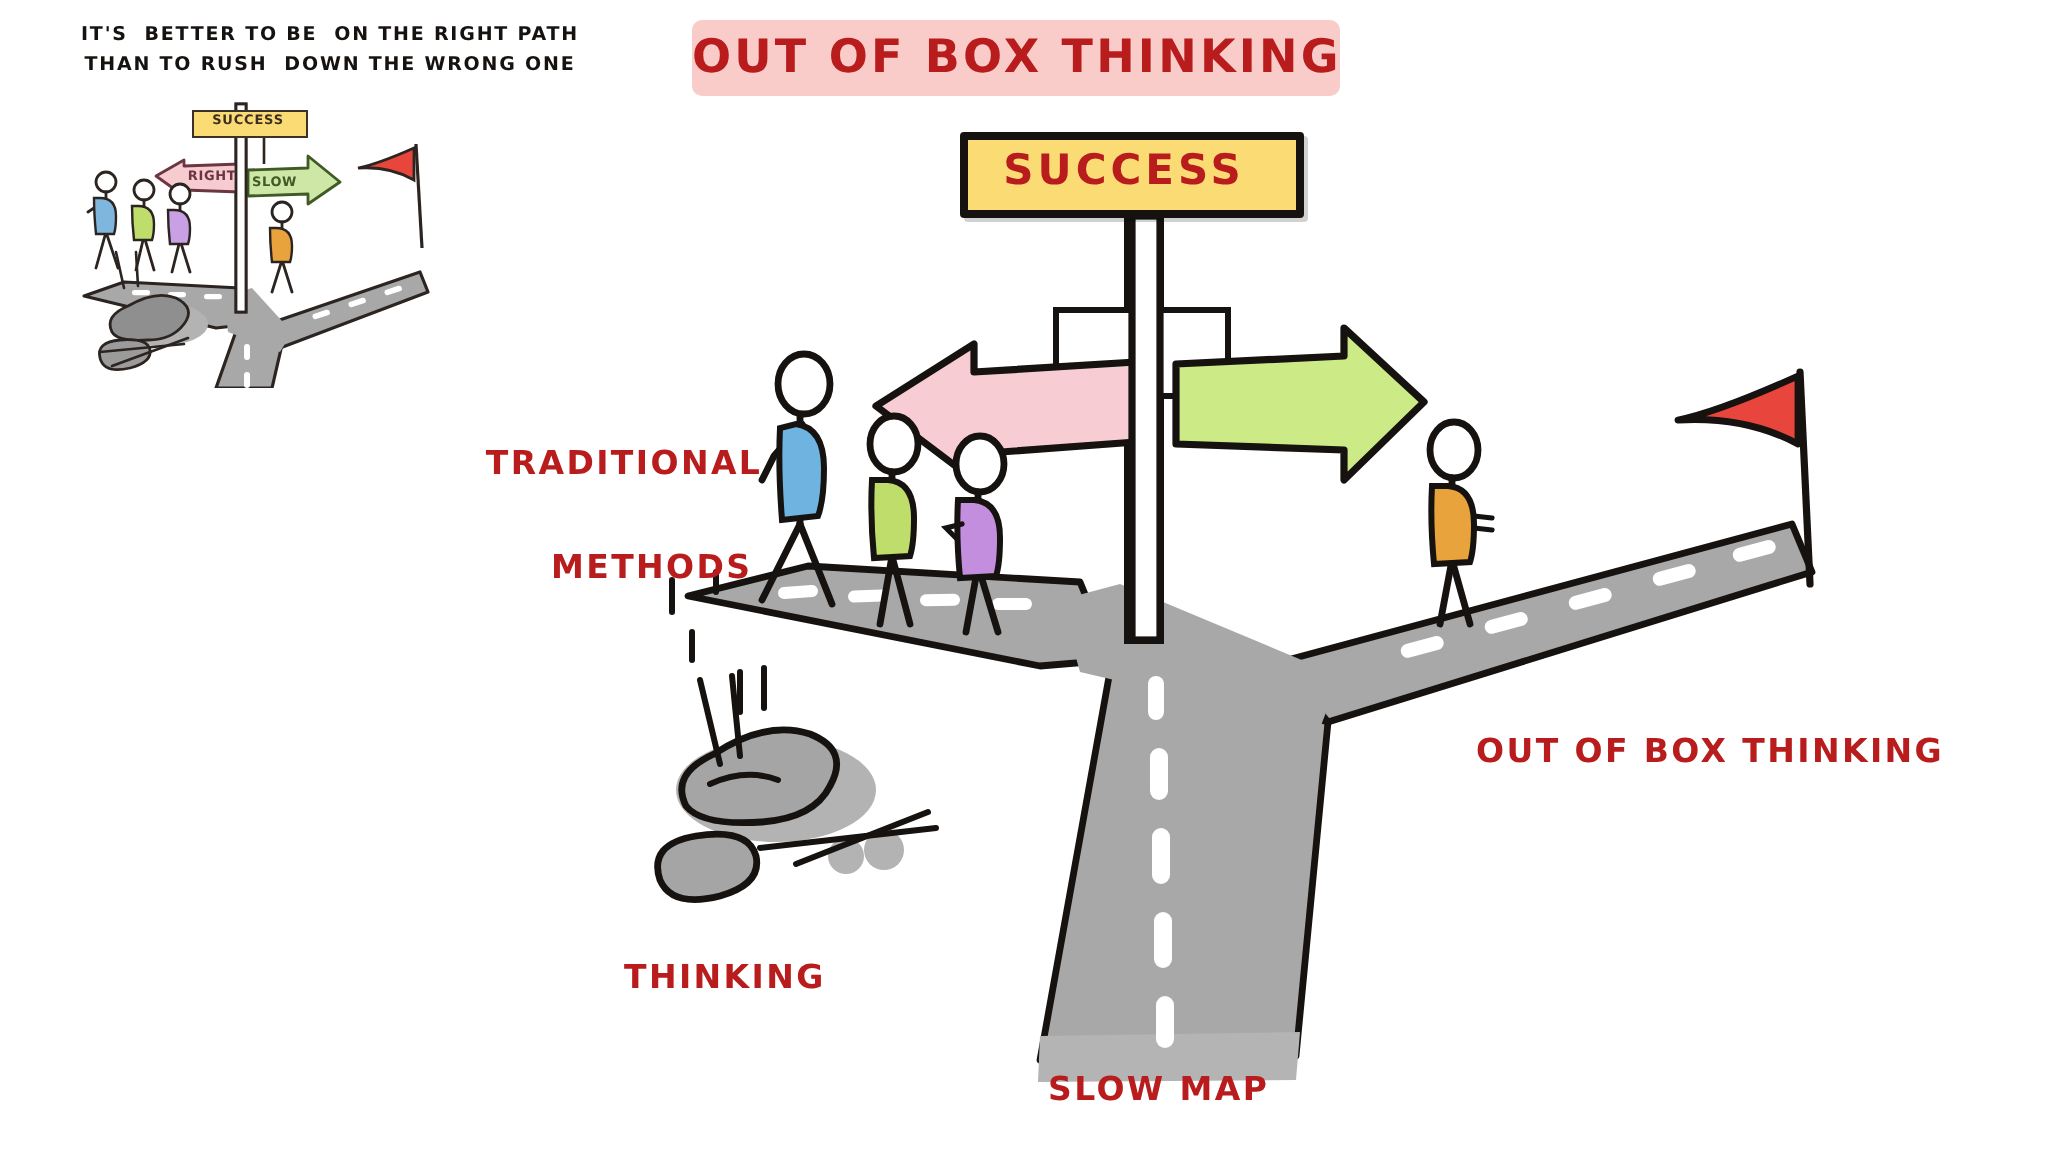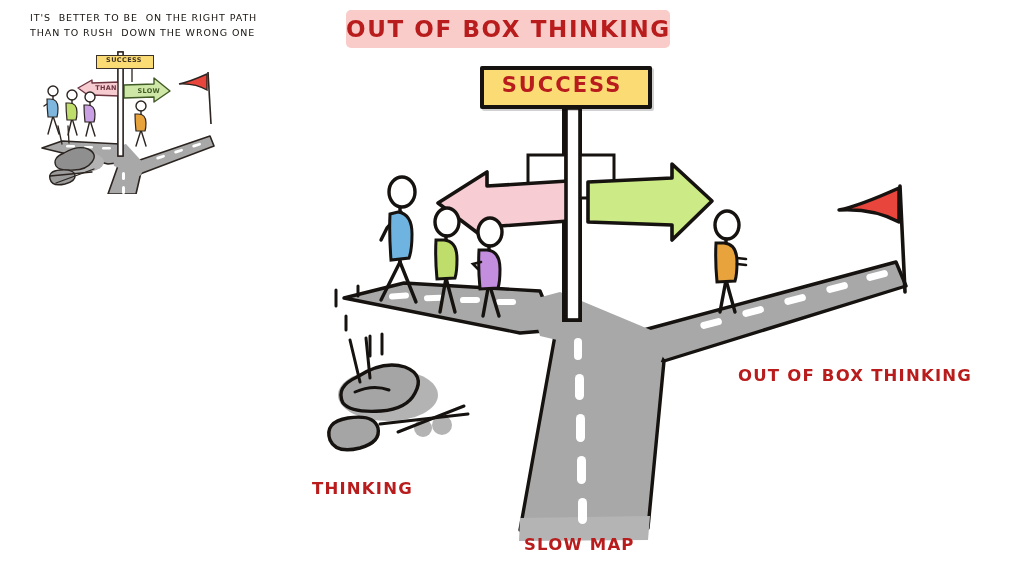--- a/index.html
+++ b/index.html
@@ -6,21 +6,21 @@
   body{width:1024px;height:576px;position:relative;overflow:hidden;
        font-family:"DejaVu Sans",sans-serif;}
   #stage{position:absolute;left:0;top:0;width:1024px;height:576px;}
   .abs{position:absolute;}
 
   
   .hand{font-family:"DejaVu Sans",sans-serif;font-weight:700;
         letter-spacing:1.2px;color:#b91c1c;white-space:pre;}
 
   #caption{left:30px;top:10px;width:270px;font-size:9.5px;line-height:15px;
-           letter-spacing:.9px;font-weight:400;color:#16120f;}
+           letter-spacing:.9px;font-weight:700;color:#16120f;text-align:center;}
 
   #title-band{left:346px;top:10px;width:324px;height:38px;
               background:#f9ccc9;border-radius:5px;}
   #title-text{left:346px;top:16px;width:324px;text-align:center;
               font-size:23px;letter-spacing:1.6px;}
 
   #success-sign{left:480px;top:66px;width:164px;height:35px;
                 background:#fbdc74;border:4px solid #151210;border-radius:2px;
                 box-shadow:2px 2px 0 rgba(0,0,0,.18);}
   #success-text{left:480px;top:73px;width:164px;text-align:center;
@@ -33,21 +33,21 @@
   #lbl-routemap{left:524px;top:535px;font-size:16.5px;}
 
   
   .mini{font-family:"DejaVu Sans",sans-serif;font-weight:700;color:#2b2420;}
   #mini-success{left:96px;top:55px;width:56px;height:12px;background:#fbdc74;
                 border:1.3px solid #3c3129;}
   #mini-success-t{left:96px;top:56px;width:56px;text-align:center;
                   font-size:6.5px;letter-spacing:.4px;color:#3c2f22;}
   #mini-fast-t{left:89px;top:84px;width:34px;text-align:center;font-size:6.5px;
                letter-spacing:.3px;color:#6d3540;}
-  #mini-slow-t{left:126px;top:87px;width:34px;text-align:right;font-size:6.5px;
+  #mini-slow-t{left:126px;top:87px;width:34px;text-align:left;font-size:6.5px;
                letter-spacing:.3px;color:#3f5a25;}
 </style>
 </head>
 <body>
 
 <div id="stage">
 
   <svg class="abs" style="left:0;top:0;" width="1024" height="576" viewBox="0 0 1024 576">
 
     <g>
@@ -238,25 +238,27 @@
 
   <div class="abs hand" id="caption">IT'S  BETTER TO BE  ON THE RIGHT PATH
 THAN TO RUSH  DOWN THE WRONG ONE</div>
 
   <div class="abs" id="title-band"></div>
   <div class="abs hand" id="title-text">OUT OF BOX THINKING</div>
 
   <div class="abs" id="success-sign"></div>
   <div class="abs hand" id="success-text">SUCCESS</div>
 
+  <div class="abs hand" id="lbl-traditional"><span>TRADITIONAL</span><br>
+    <span>METHODS</span></div>
 
   <div class="abs hand" id="lbl-outofbox">OUT OF BOX THINKING</div>
 
   <div class="abs hand" id="lbl-obstacles">THINKING</div>
 
   <div class="abs hand" id="lbl-routemap">SLOW MAP</div>
 
   <div class="abs" id="mini-success"></div>
   <div class="abs mini" id="mini-success-t">SUCCESS</div>
-  <div class="abs mini" id="mini-fast-t">THAN</div>
+  <div class="abs mini" id="mini-fast-t">RIGHT</div>
   <div class="abs mini" id="mini-slow-t">SLOW</div>
 
 </div>
 
 </body></html>

